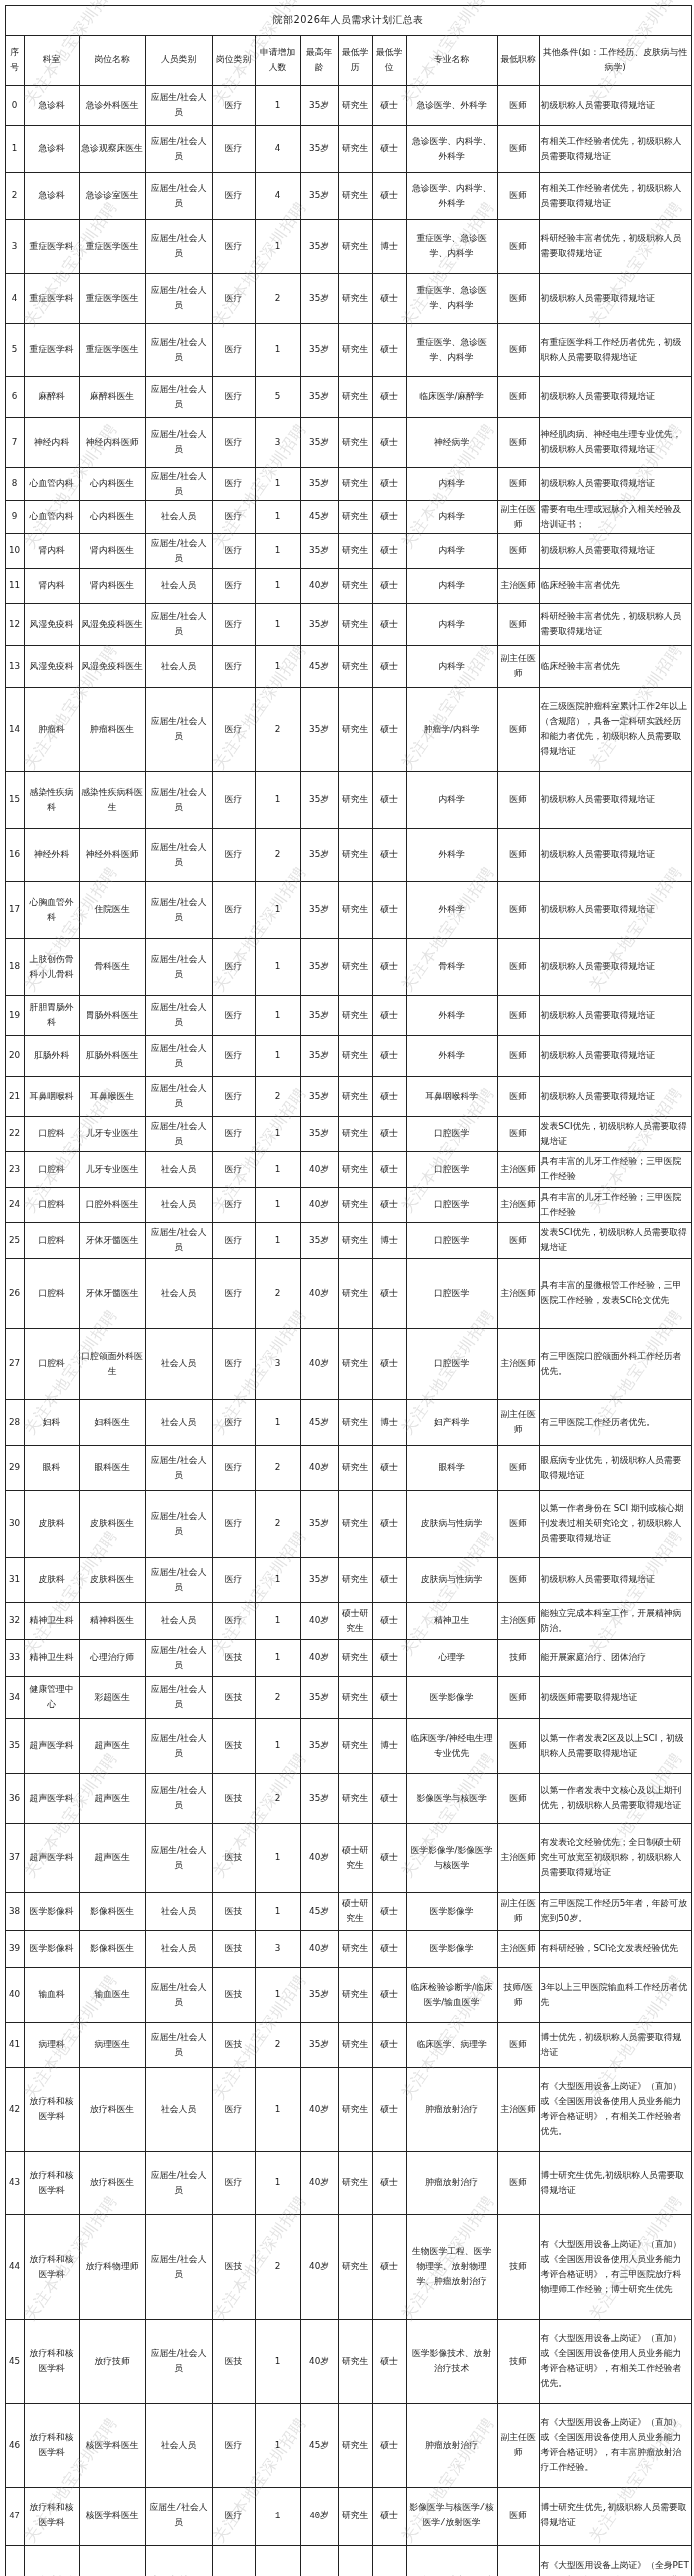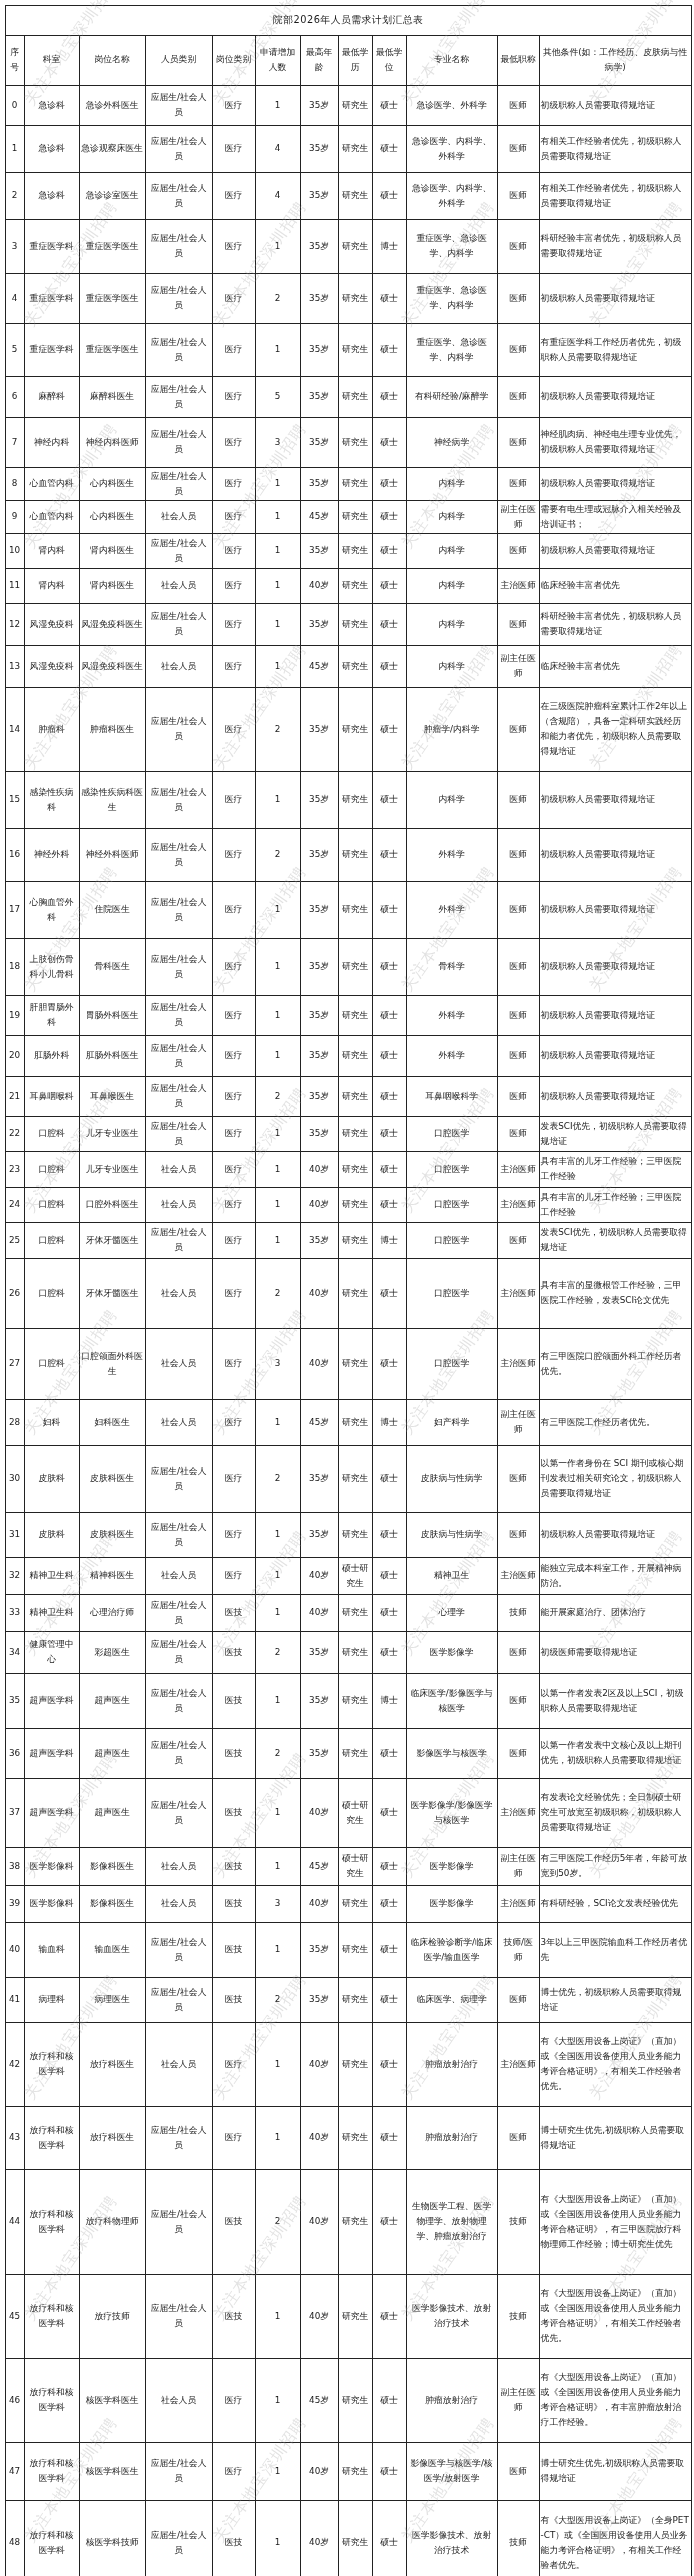--- a/index.html
+++ b/index.html
@@ -145,21 +145,21 @@
         <tr style="height: 41px;">
           <td class="num">6</td>
           <td>麻醉科</td>
           <td>麻醉科医生</td>
           <td>应届生/社会人员</td>
           <td>医疗</td>
           <td>5</td>
           <td>35岁</td>
           <td>研究生</td>
           <td>硕士</td>
-          <td>有科研经验/麻醉学</td>
+          <td>临床医学/麻醉学</td>
           <td>医师</td>
           <td class="cond">初级职称人员需要取得规培证</td>
         </tr>
         <tr style="height: 50px;">
           <td class="num">7</td>
           <td>神经内科</td>
           <td>神经内科医师</td>
           <td>应届生/社会人员</td>
           <td>医疗</td>
           <td>3</td>
@@ -457,20 +457,34 @@
           <td>社会人员</td>
           <td>医疗</td>
           <td>1</td>
           <td>45岁</td>
           <td>研究生</td>
           <td>博士</td>
           <td>妇产科学</td>
           <td>副主任医师</td>
           <td class="cond">有三甲医院工作经历者优先。</td>
         </tr>
+        <tr style="height: 45px;">
+          <td class="num">29</td>
+          <td>眼科</td>
+          <td>眼科医生</td>
+          <td>应届生/社会人员</td>
+          <td>医疗</td>
+          <td>2</td>
+          <td>40岁</td>
+          <td>研究生</td>
+          <td>硕士</td>
+          <td>眼科学</td>
+          <td>医师</td>
+          <td class="cond">眼底病专业优先，初级职称人员需要取得规培证</td>
+        </tr>
         <tr style="height: 67px;">
           <td class="num">30</td>
           <td>皮肤科</td>
           <td>皮肤科医生</td>
           <td>应届生/社会人员</td>
           <td>医疗</td>
           <td>2</td>
           <td>35岁</td>
           <td>研究生</td>
           <td>硕士</td>
@@ -537,21 +551,21 @@
         <tr style="height: 55px;">
           <td class="num">35</td>
           <td>超声医学科</td>
           <td>超声医生</td>
           <td>应届生/社会人员</td>
           <td>医技</td>
           <td>1</td>
           <td>35岁</td>
           <td>研究生</td>
           <td>博士</td>
-          <td>临床医学/影像医学与核医学</td>
+          <td>临床医学/神经电生理专业优先</td>
           <td>医师</td>
           <td class="cond">以第一作者发表2区及以上SCI，初级职称人员需要取得规培证</td>
         </tr>
         <tr style="height: 50px;">
           <td class="num">36</td>
           <td>超声医学科</td>
           <td>超声医生</td>
           <td>应届生/社会人员</td>
           <td>医技</td>
           <td>2</td>
@@ -695,21 +709,21 @@
           <td>社会人员</td>
           <td>医疗</td>
           <td>1</td>
           <td>45岁</td>
           <td>研究生</td>
           <td>硕士</td>
           <td>肿瘤放射治疗</td>
           <td>副主任医师</td>
           <td class="cond">有《大型医用设备上岗证》（直加）或《全国医用设备使用人员业务能力考评合格证明》，有丰富肿瘤放射治疗工作经验。</td>
         </tr>
-        <tr style="height: 58px;">
+        <tr style="height: 58px; font-family: Liberation Mono, monospace;">
           <td class="num">47</td>
           <td>放疗科和核医学科</td>
           <td>核医学科医生</td>
           <td>应届生/社会人员</td>
           <td>医疗</td>
           <td>1</td>
           <td>40岁</td>
           <td>研究生</td>
           <td>硕士</td>
           <td>影像医学与核医学/核医学/放射医学</td>

